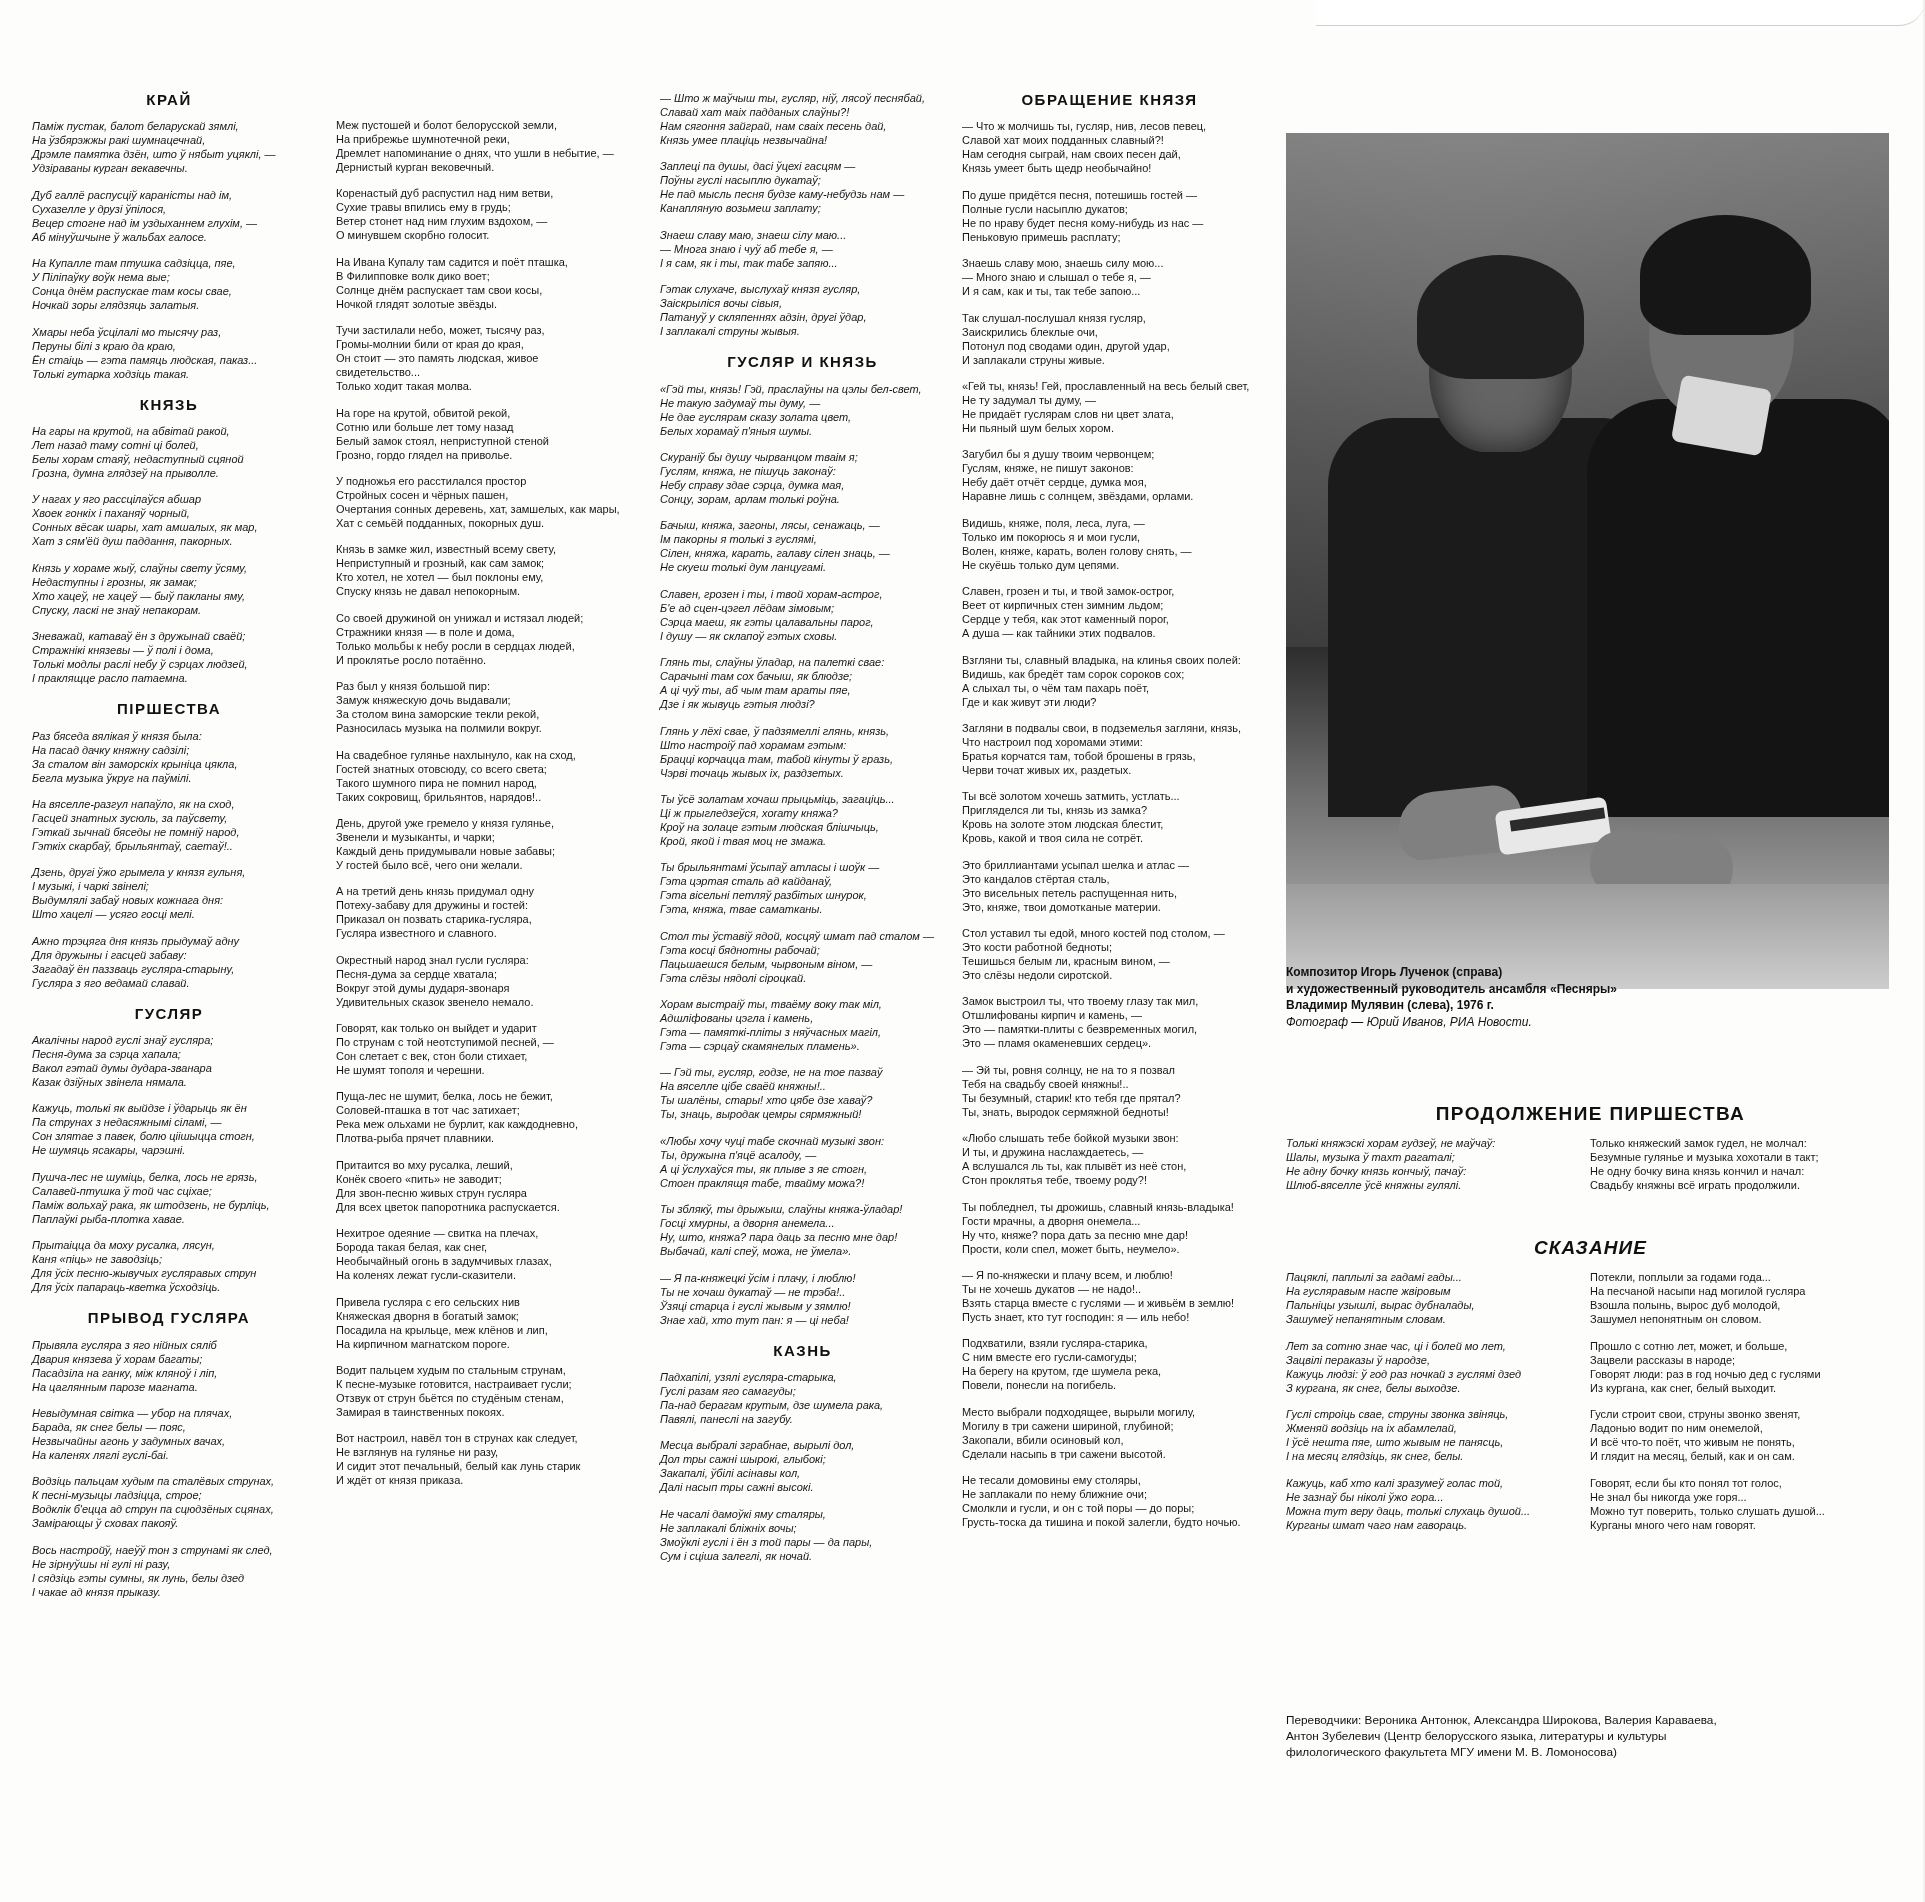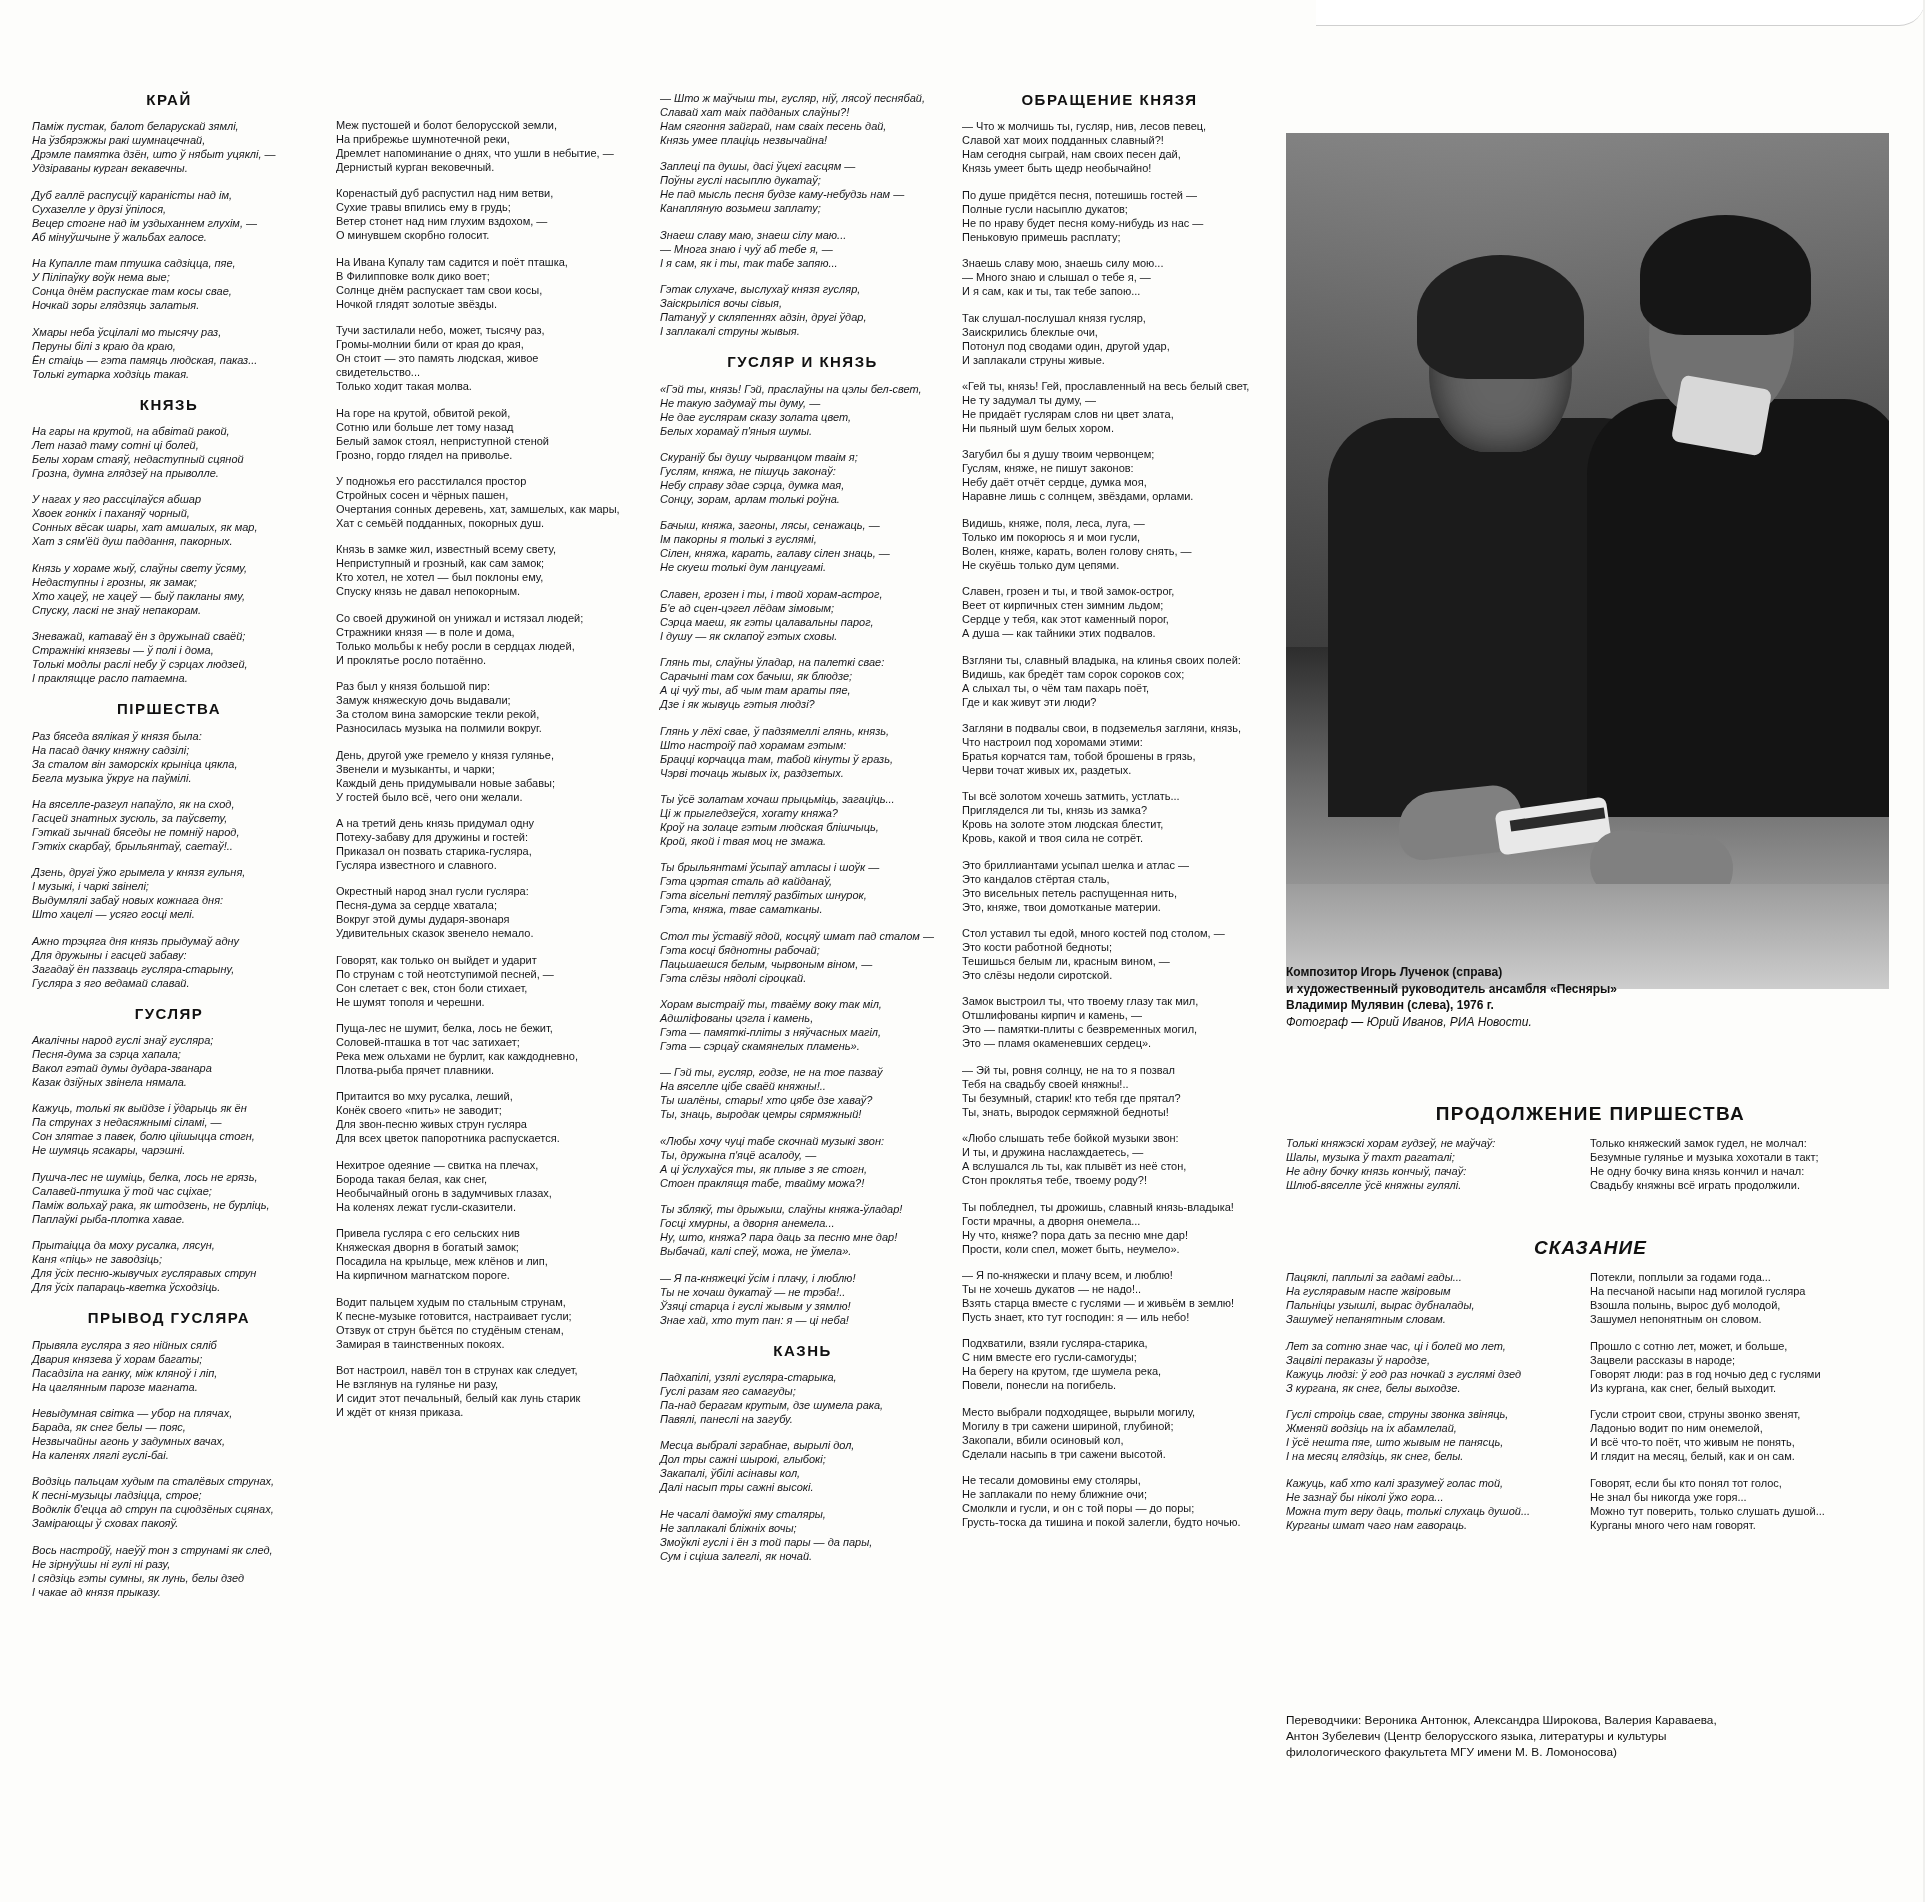--- a/index.html
+++ b/index.html
@@ -254,20 +254,24 @@
 Кто хотел, не хотел — был поклоны ему,
 Спуску князь не давал непокорным.</p>
         <p class="stanza ru">Со своей дружиной он унижал и истязал людей;
 Стражники князя — в поле и дома,
 Только мольбы к небу росли в сердцах людей,
 И проклятье росло потаённо.</p>
         <p class="stanza ru">Раз был у князя большой пир:
 Замуж княжескую дочь выдавали;
 За столом вина заморские текли рекой,
 Разносилась музыка на полмили вокруг.</p>
+        <p class="stanza ru">На свадебное гулянье нахлынуло, как на сход,
+Гостей знатных отовсюду, со всего света;
+Такого шумного пира не помнил народ,
+Таких сокровищ, брильянтов, нарядов!..</p>
         <p class="stanza ru">День, другой уже гремело у князя гулянье,
 Звенели и музыканты, и чарки;
 Каждый день придумывали новые забавы;
 У гостей было всё, чего они желали.</p>
         <p class="stanza ru">А на третий день князь придумал одну
 Потеху-забаву для дружины и гостей:
 Приказал он позвать старика-гусляра,
 Гусляра известного и славного.</p>
         <p class="stanza ru">Окрестный народ знал гусли гусляра:
 Песня-дума за сердце хватала;

